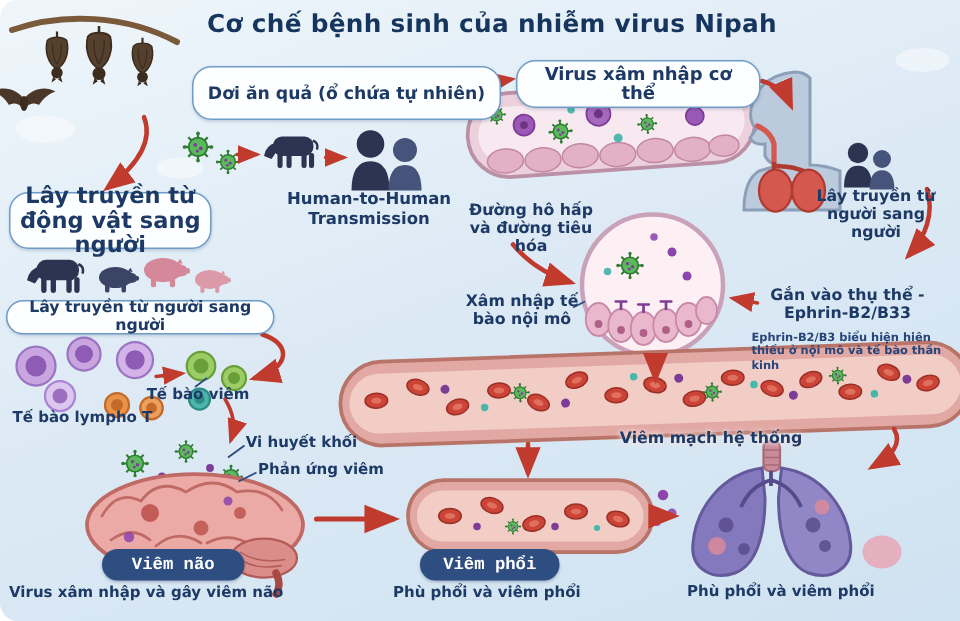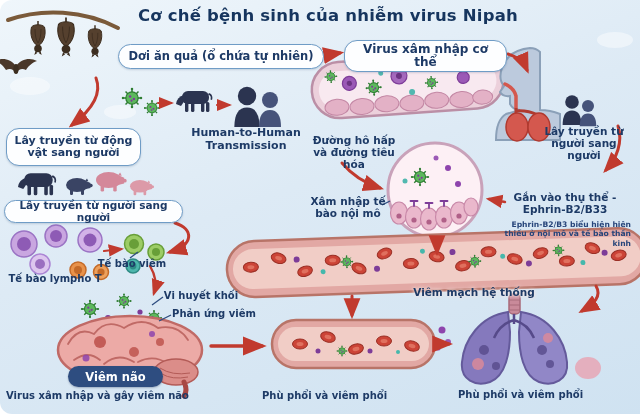--- a/index.html
+++ b/index.html
@@ -11,42 +11,43 @@
     padding-left:16px;
   }
   .stage svg.art { position:absolute; left:0; top:0; }
   .title {
     position:absolute; left:0; right:0; top:6px; text-align:center;
     font-size:16.5px; font-weight:700; color:#16355e; letter-spacing:.2px;
   }
   .box {
     position:absolute; box-sizing:border-box;
     background:#fdfeff; border:1.6px solid #6f9cc6; border-radius:13px;
-    color:#1d3a66; font-weight:700; font-size:11px; line-height:1.12;
+    color:#1d3a66; font-weight:700; font-size:15px; line-height:1.12;
     display:flex; align-items:center; justify-content:center; text-align:center;
     padding:1px 6px; box-shadow:0 1px 2px rgba(30,60,100,.18);
   }
   .badge {
     position:absolute; box-sizing:border-box;
     background:#2e4d80; color:#ffffff; border-radius:12px;
     font-weight:700; font-size:11.5px;
     display:flex; align-items:center; justify-content:center; text-align:center;
     box-shadow:0 1px 2px rgba(20,40,80,.3);
+    font-family:Liberation Mono, monospace;
   }
   .lbl {
     position:absolute; color:#1d3a66; font-weight:700; font-size:10.5px;
     line-height:1.15; text-align:center;
   }
   .cap {
     position:absolute; color:#1d3a66; font-weight:600; font-size:10px;
     line-height:1.15; text-align:left;
   }
   .note {
     position:absolute; color:#27457a; font-weight:600; font-size:7.6px;
-    line-height:1.25; text-align:right;
+    line-height:1.25; text-align:left;
   }
   .halo { text-shadow:0 0 3px #f3e4e2, 0 0 5px #f3e4e2; }
 </style>
 </head>
 <body>
 
 <div class="stage">
 
 <svg class="art" width="640" height="414" viewBox="0 0 640 414">
   <defs>
@@ -398,21 +399,21 @@
   <g stroke="#2e4d80" stroke-width="1.3" fill="none">
     <path d="M382,205 L390,201"></path>
     <path d="M163,297 L152,305"></path>
     <path d="M171,315 L159,321"></path>
     <path d="M130,258 L138,252"></path>
   </g>
 </svg>
 
 <div class="title">Cơ chế bệnh sinh của nhiễm virus Nipah</div>
 
-<div class="box" style="left:118px;top:44px;width:206px;height:25px;font-size:11.5px">Dơi ăn quả (ổ chứa tự nhiên)</div>
+<div class="box" style="left:128px;top:44px;width:206px;height:36px;font-size:11.5px">Dơi ăn quả (ổ chứa tự nhiên)</div>
 
 <div class="box" style="left:344px;top:40px;width:163px;height:32px;font-size:12px">Virus xâm nhập cơ thể</div>
 
 <div class="lbl" style="left:190px;top:127px;width:112px;font-size:11px">Human-to-Human Transmission</div>
 
 <div class="box" style="left:6px;top:128px;width:135px;height:38px">Lây truyền từ động vật sang người</div>
 
 <div class="box" style="left:4px;top:200px;width:179px;height:23px;font-size:10.5px">Lây truyền từ người sang người</div>
 
 <div class="lbl" style="left:306px;top:134px;width:96px">Đường hô hấp và đường tiêu hóa</div>
@@ -432,18 +433,19 @@
 <div class="lbl" style="left:162px;top:290px;width:78px;font-size:10px">Vi huyết khối</div>
 
 <div class="lbl" style="left:170px;top:308px;width:88px;font-size:10px">Phản ứng viêm</div>
 
 <div class="lbl halo" style="left:413px;top:286px;width:122px">Viêm mạch hệ thống</div>
 
 <div class="badge" style="left:68px;top:366px;width:95px;height:21px">Viêm não</div>
 
 <div class="cap" style="left:6px;top:390px;width:222px">Virus xâm nhập và gây viêm não</div>
 
+<div class="badge" style="left:280px;top:366px;width:93px;height:21px">Viêm phổi</div>
 
 <div class="cap" style="left:262px;top:390px;width:130px">Phù phổi và viêm phổi</div>
 
 <div class="cap" style="left:458px;top:389px;width:132px">Phù phổi và viêm phổi</div>
 
 </div>
 
 </body></html>

